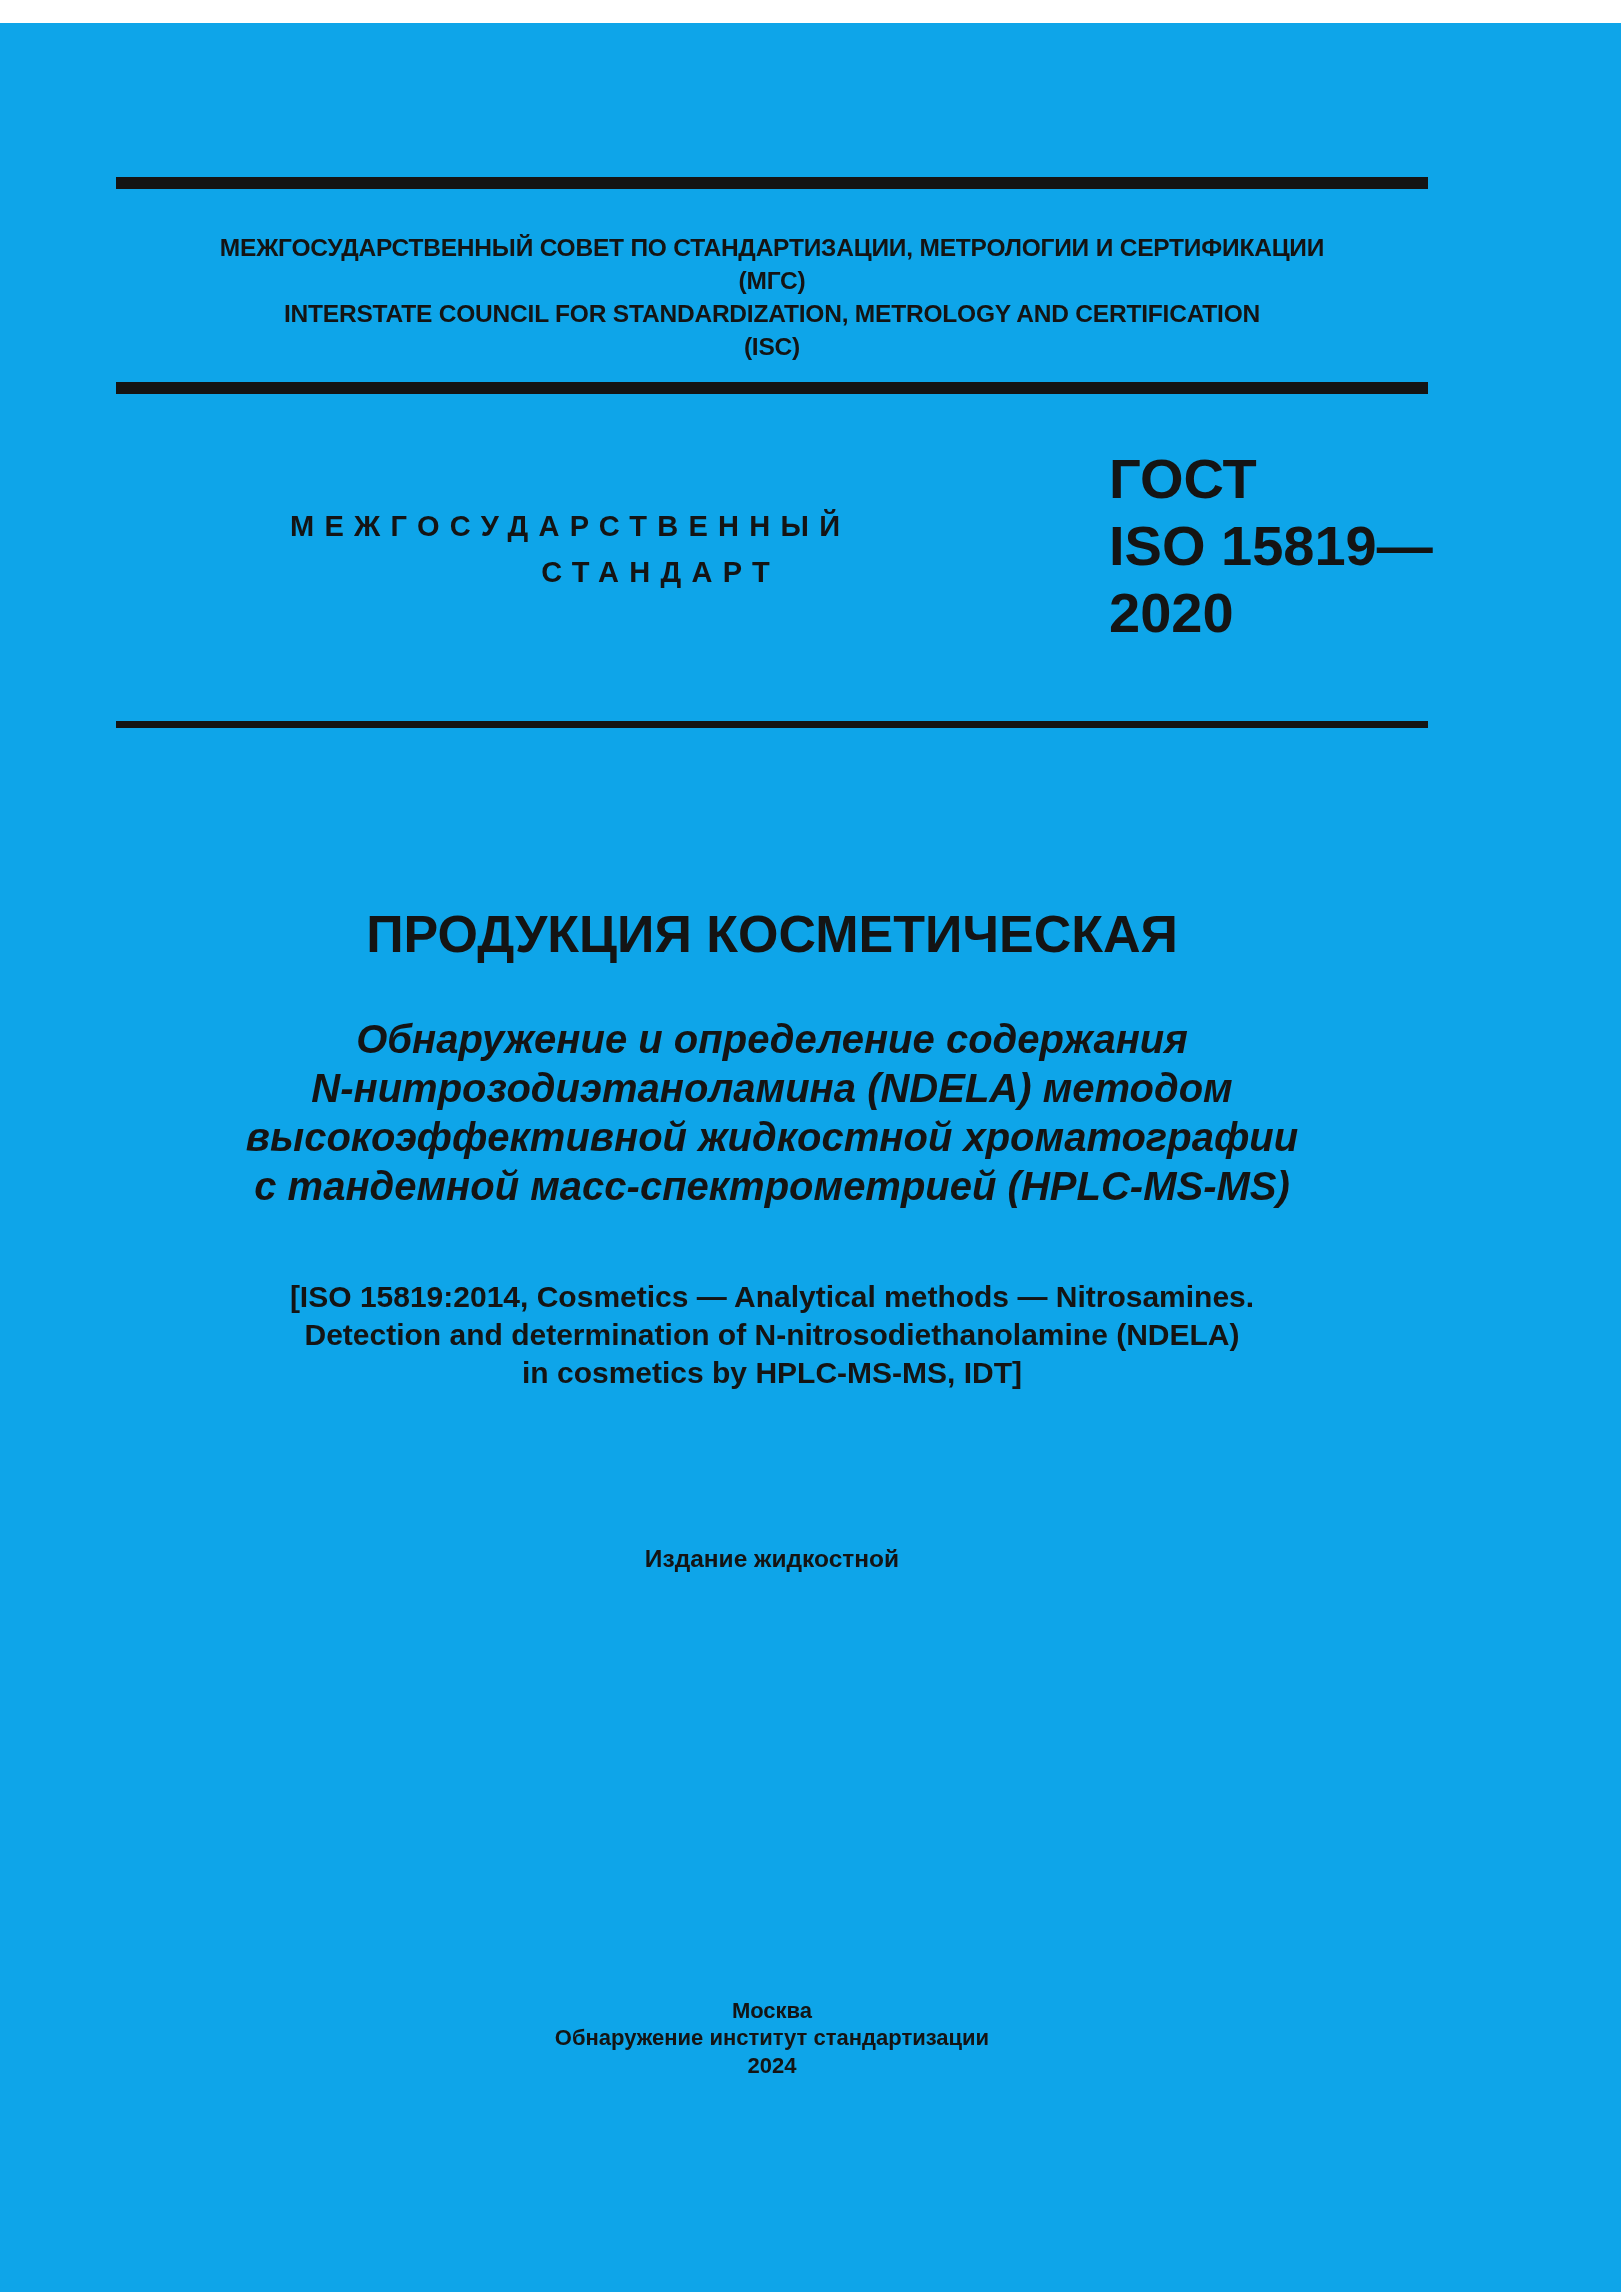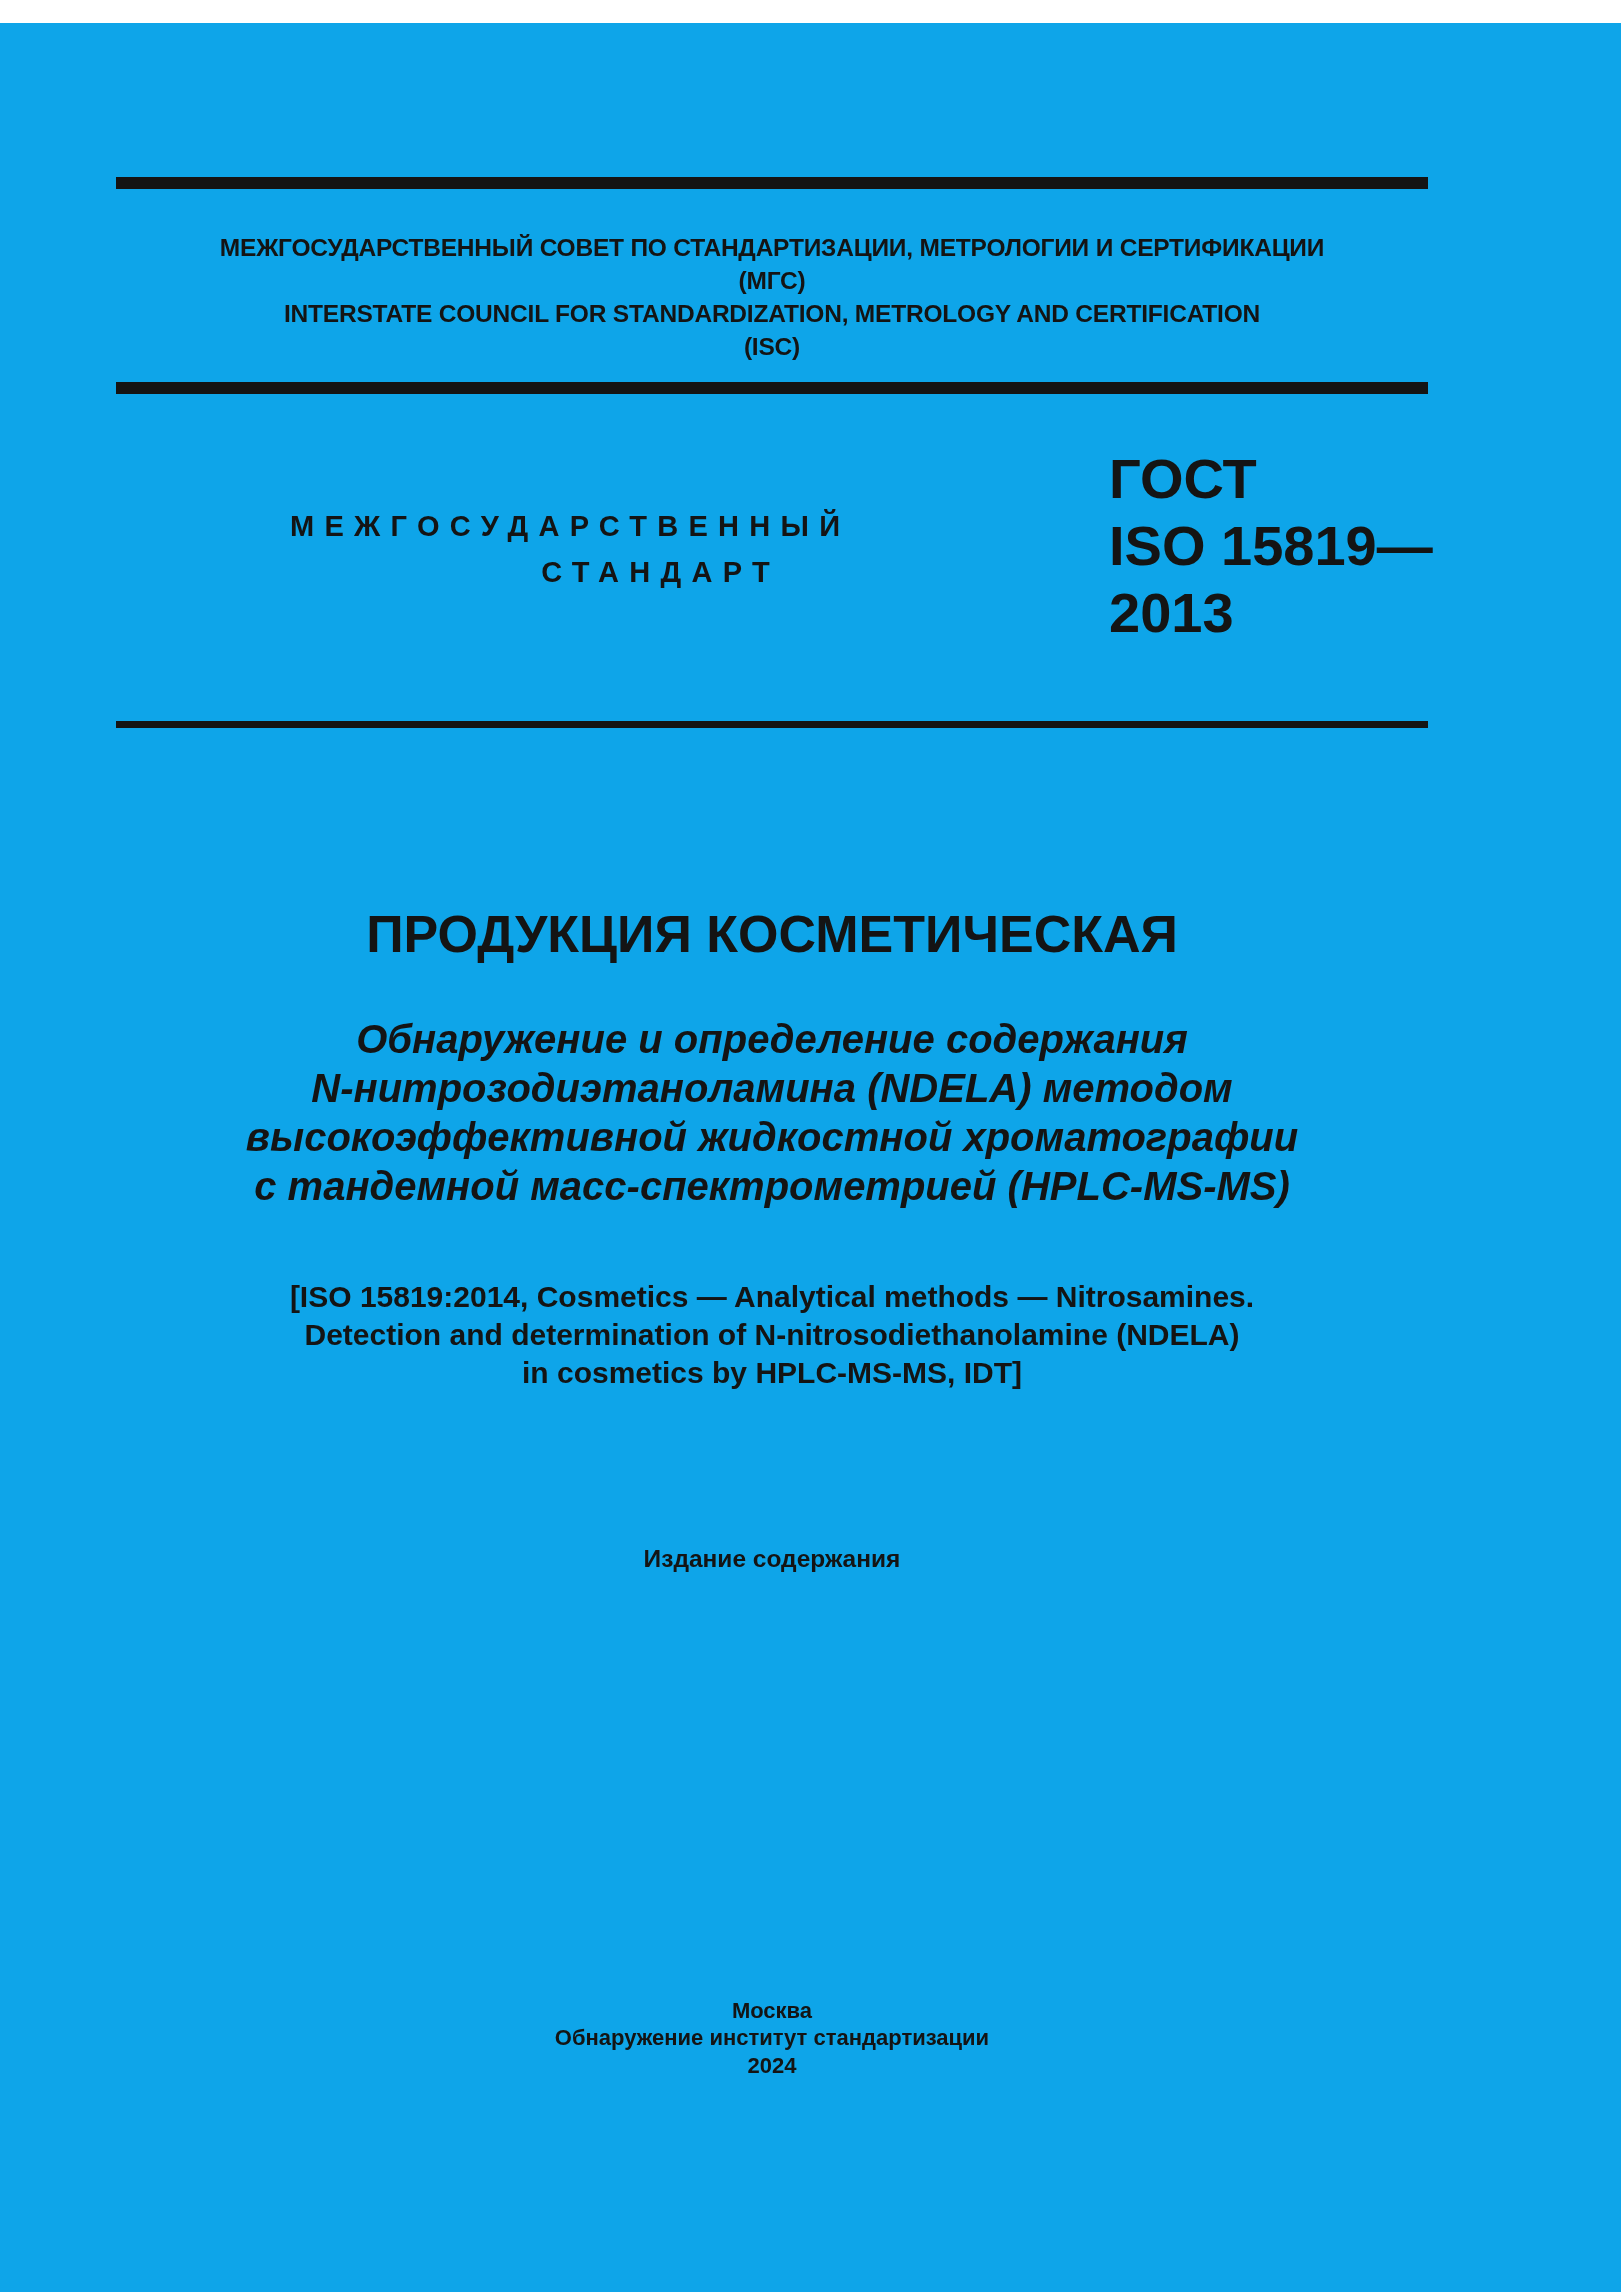--- a/index.html
+++ b/index.html
@@ -124,21 +124,21 @@
   <div class="rule rule-2"></div>
 
   <div class="standard-label">
     <span class="line">МЕЖГОСУДАРСТВЕННЫЙ</span>
     <span class="line">СТАНДАРТ</span>
   </div>
 
   <div class="gost">
     <span class="line">ГОСТ</span>
     <span class="line">ISO 15819—</span>
-    <span class="line">2013</span>
+    <span class="line">2020</span>
   </div>
 
   <div class="rule rule-3"></div>
 
   <div class="center-block title">
     <span class="line">ПРОДУКЦИЯ КОСМЕТИЧЕСКАЯ</span>
   </div>
 
   <div class="center-block subtitle">
     <span class="line">Обнаружение и определение содержания</span>
@@ -147,21 +147,21 @@
     <span class="line">с тандемной масс-спектрометрией (HPLC-MS-MS)</span>
   </div>
 
   <div class="center-block iso-ref">
     <span class="line">[ISO 15819:2014, Cosmetics — Analytical methods — Nitrosamines.</span>
     <span class="line">Detection and determination of N-nitrosodiethanolamine (NDELA)</span>
     <span class="line">in cosmetics by HPLC-MS-MS, IDT]</span>
   </div>
 
   <div class="center-block edition">
-    <span class="line">Издание содержания</span>
+    <span class="line">Издание жидкостной</span>
   </div>
 
   <div class="center-block footer">
     <span class="line">Москва</span>
     <span class="line">Обнаружение институт стандартизации</span>
     <span class="line">2024</span>
   </div>
 
 </div>
 

